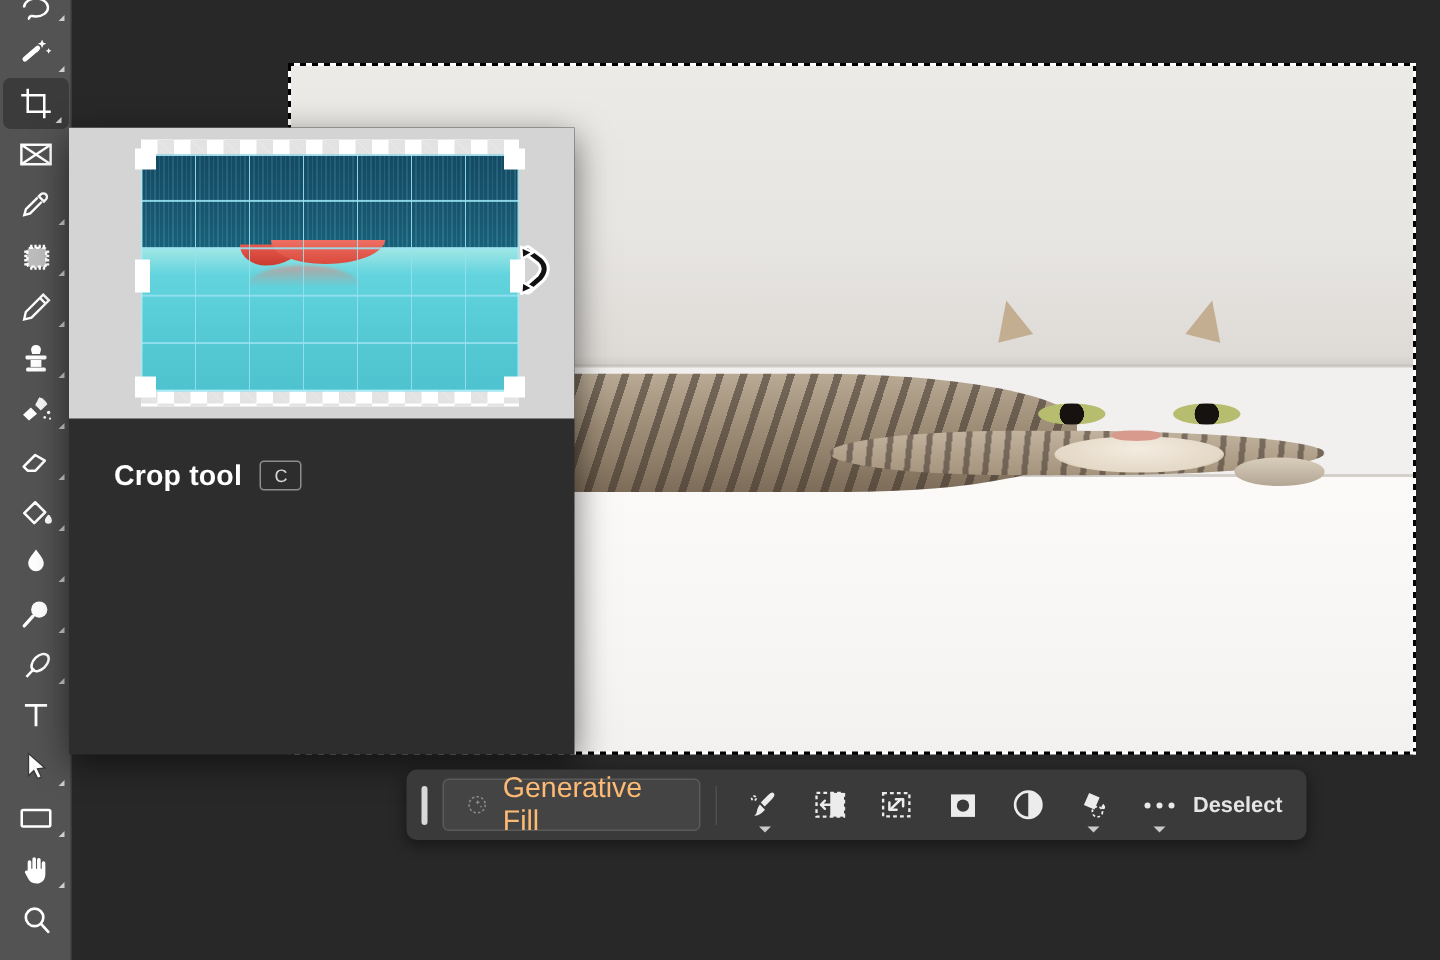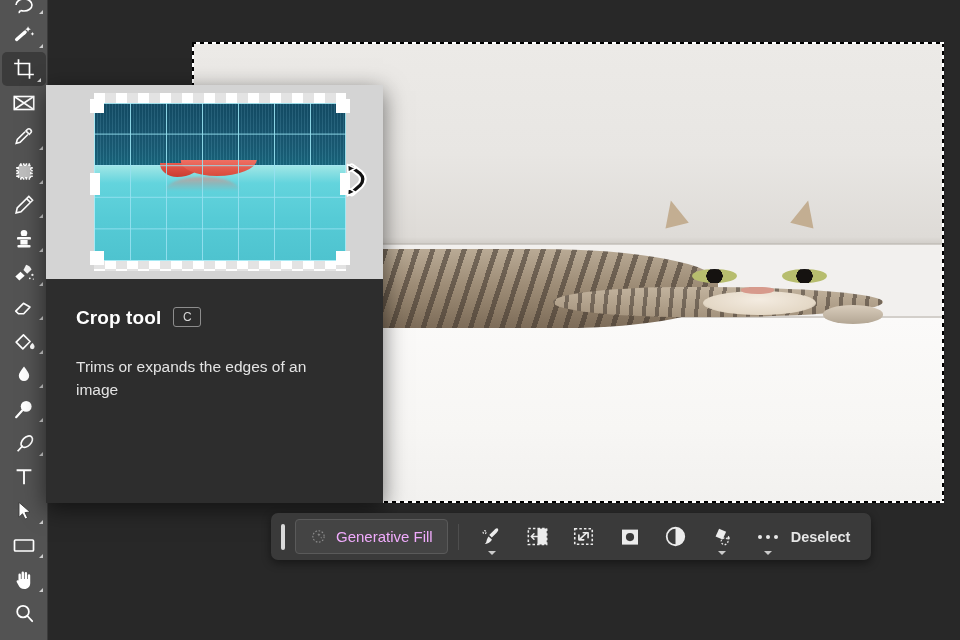--- a/index.html
+++ b/index.html
@@ -202,21 +202,21 @@
     display:flex;align-items:center;
     padding:0 10px;box-sizing:border-box;
   }
   .drag-handle{
     width:4px;height:26px;border-radius:3px;background:#d9d9d9;
     margin-right:10px;flex:0 0 auto;
   }
   .genfill{
     display:flex;align-items:center;gap:9px;
     border:1px solid #5a5a5a;border-radius:4px;
-    height:33px;padding:0 14px;color:#f0abfc;font-size:15px;
+    height:33px;padding:0 14px;color:#fdba74;font-size:19px;
     background:#444444;
     justify-content:center;
   }
   .tb-sep{width:1px;height:26px;background:#4e4e4e;margin:0 10px;}
   .tb-btn{
     position:relative;width:46px;height:38px;
     display:flex;align-items:center;justify-content:center;
     color:#e9e9e9;
   }
   .tb-caret{
@@ -444,21 +444,20 @@
         <path d="M3 1.5 L10.5 5 L3.5 9 Z" fill="#111" stroke="#fff" stroke-width="1.6" stroke-linejoin="round"></path>
         <path d="M3 31 L10.5 27.5 L3.5 23.5 Z" fill="#111" stroke="#fff" stroke-width="1.6" stroke-linejoin="round"></path>
       </svg>
     </div>
 
     <div class="cm-body">
       <div class="cm-title-row">
         <div class="cm-title">Crop tool</div>
         <div class="cm-key">C</div>
       </div>
-      <div class="cm-desc">Trims or expands the edges of an image</div>
     </div>
 
   </div>
 
   <div class="taskbar">
 
     <div class="drag-handle"></div>
 
     <div class="genfill">
       <svg width="17" height="17" viewBox="0 0 24 24" fill="none" stroke="#8d8d8d" stroke-width="1.5">

